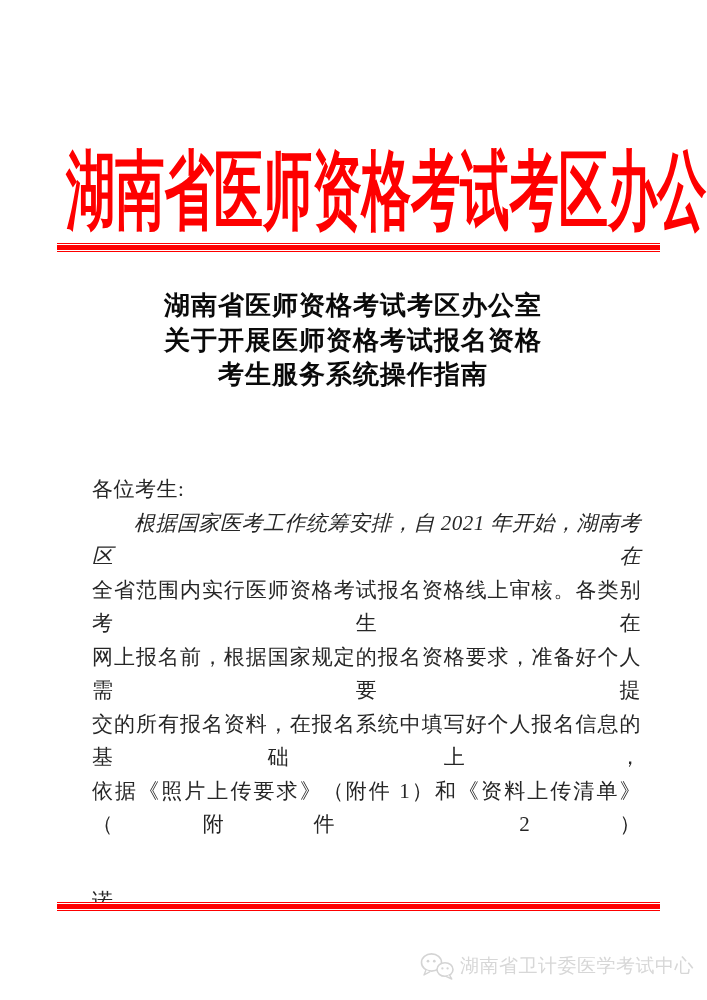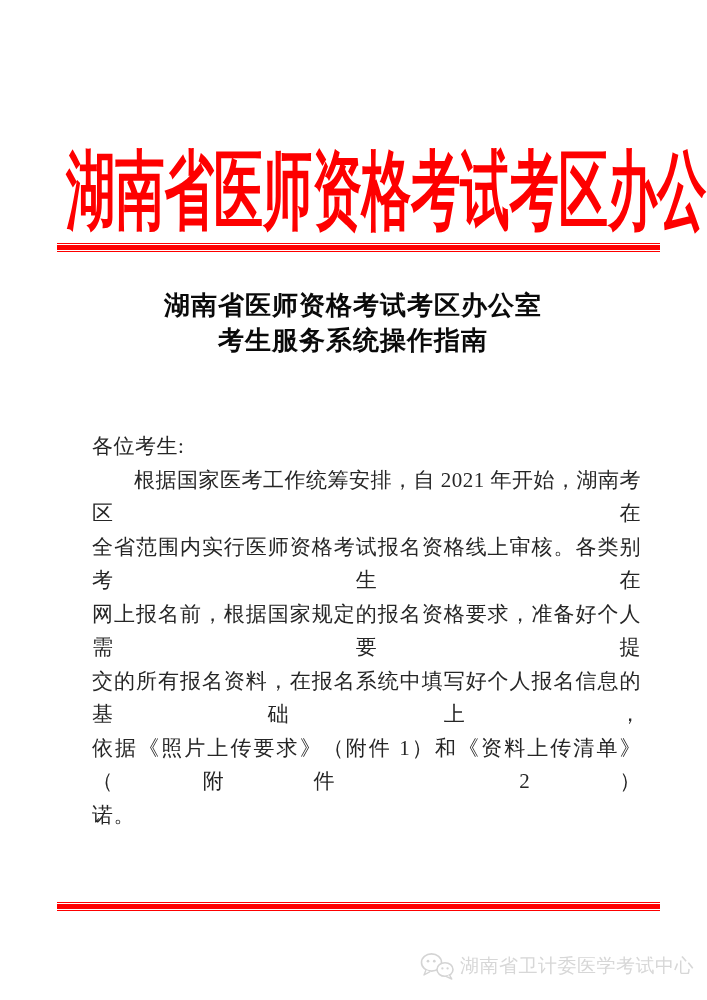--- a/index.html
+++ b/index.html
@@ -36,22 +36,22 @@
 
   
   .body-text{
     position:absolute;top:430px;left:92px;width:549px;
     font-size:21px;line-height:33.5px;color:#262626;
   }
   .body-text .line{
     text-align:justify;text-align-last:justify;
     letter-spacing:0.5px;white-space:normal;
   }
-  .body-text .line.first{text-indent:2em;}
-  .body-text .line.para-end{text-align-last:left;}
+  .body-text .line.first{text-indent:2em;font-style:italic;}
+  .body-text .line.para-end{text-align-last:left;margin-top:43px;}
   .salutation{letter-spacing:2px;}
 
   
   .footer{
     position:absolute;top:950px;right:13px;height:32px;
     display:flex;align-items:center;gap:5px;
     color:#d7d7d7;font-size:19px;letter-spacing:0.5px;
     text-shadow:0 1px 0 #ffffff;
     white-space:nowrap;
   }
@@ -61,20 +61,21 @@
 <body>
 
 <div class="page">
 
   <div class="letterhead">湖南省医师资格考试考区办公室</div>
 
   <div class="rule rule-top"></div>
 
   <div class="doc-title">
     <div>湖南省医师资格考试考区办公室</div>
+    <div>关于开展医师资格考试报名资格</div>
     <div>考生服务系统操作指南</div>
   </div>
 
   <div class="body-text">
     <div class="line para-end salutation">各位考生:</div>
     <div id="paragraphs">
         <div class="line first">根据国家医考工作统筹安排，自 2021 年开始，湖南考区在</div>
         <div class="line">全省范围内实行医师资格考试报名资格线上审核。各类别考生在</div>
         <div class="line">网上报名前，根据国家规定的报名资格要求，准备好个人需要提</div>
         <div class="line">交的所有报名资料，在报名系统中填写好个人报名信息的基础上，</div>

